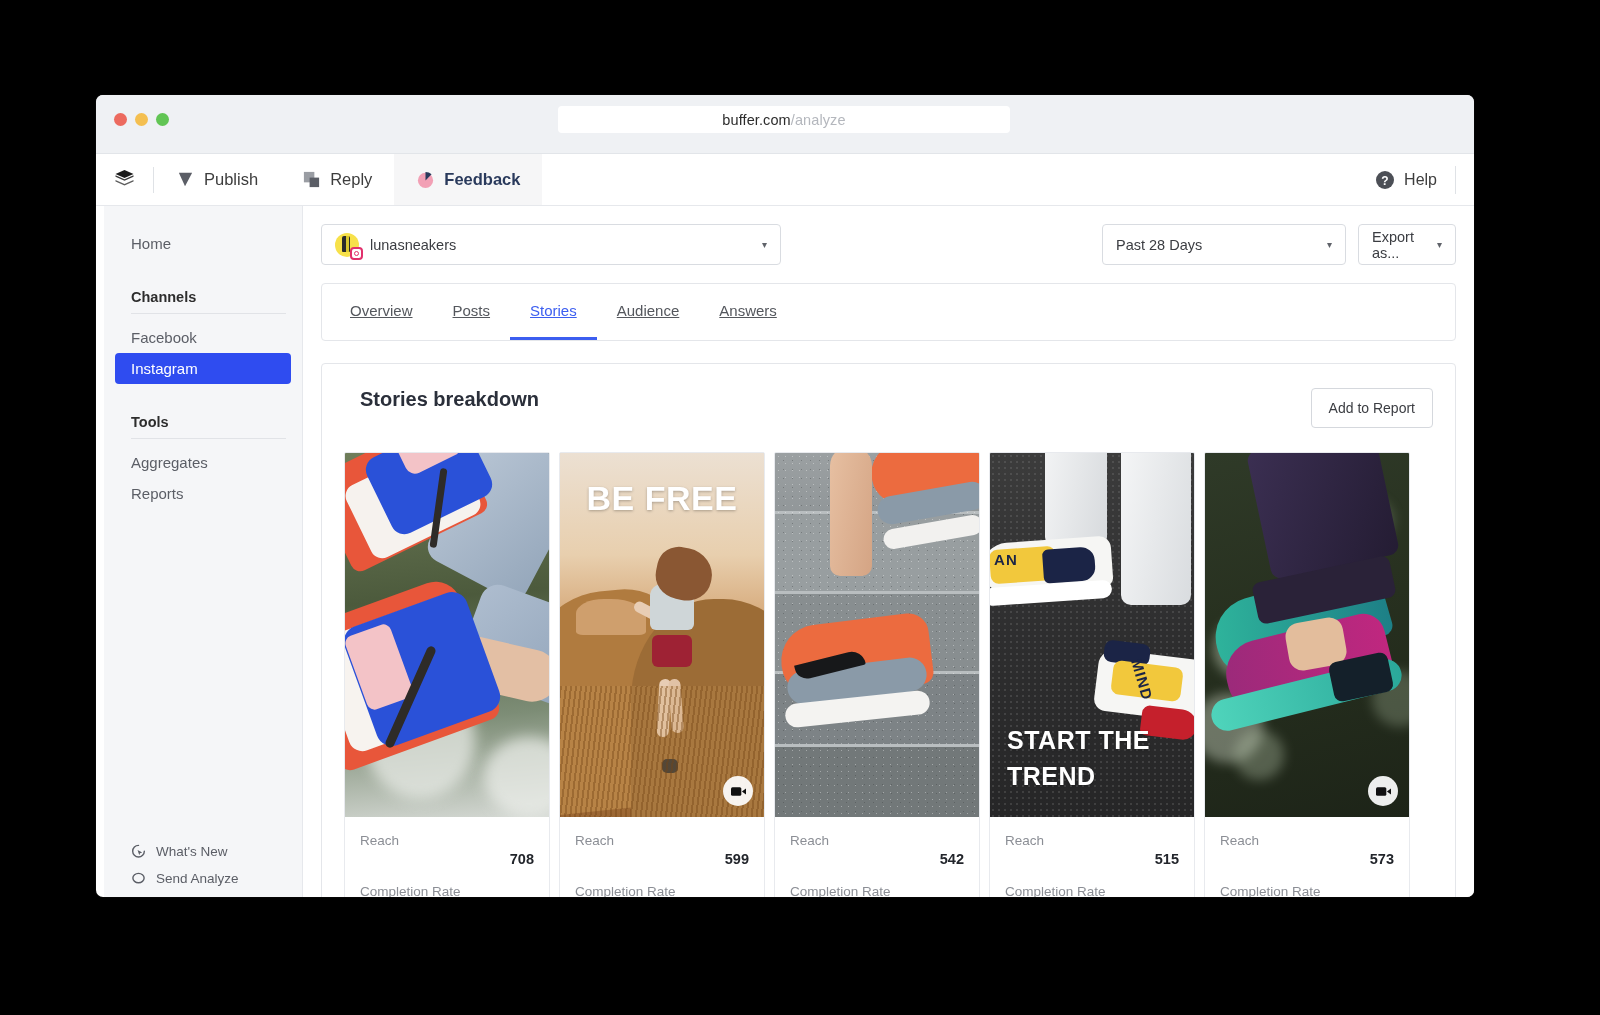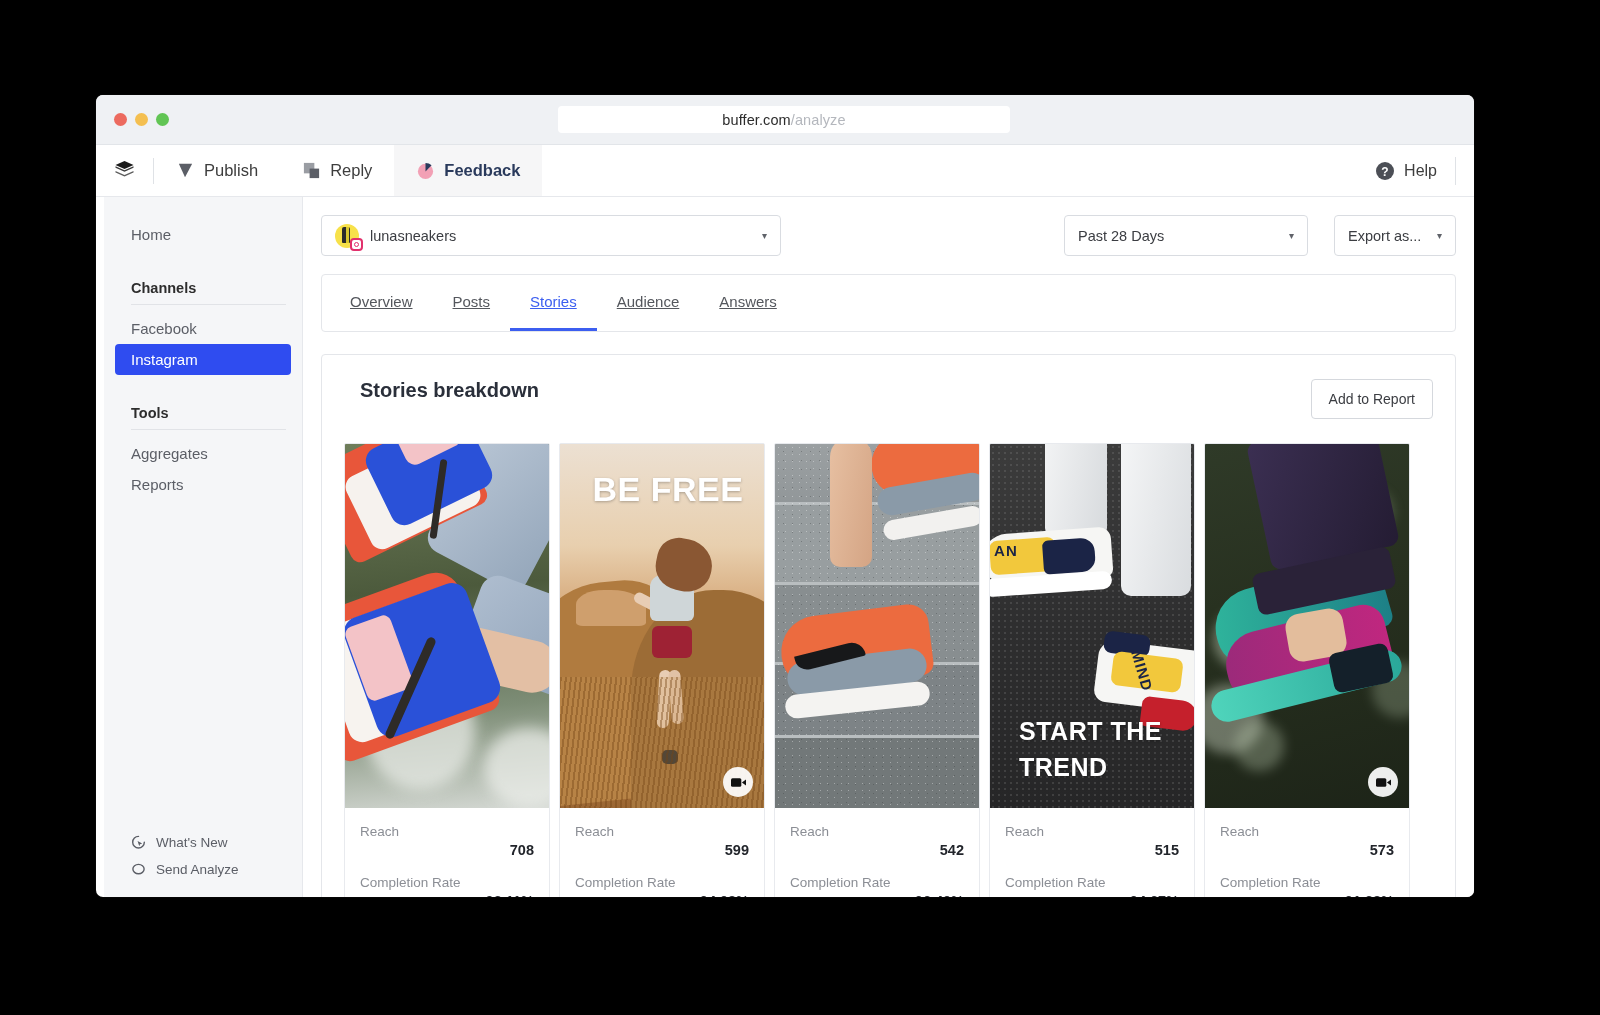--- a/index.html
+++ b/index.html
@@ -23,21 +23,21 @@
     width: 1378px; height: 802px;
     background: #fff;
     border-radius: 7px;
     overflow: hidden;
     box-shadow: 0 0 0 1px rgba(255,255,255,0.02);
   }
 
   
   .titlebar {
     position: relative;
-    height: 50px;
+    height: 59px;
     background: #eff1f4;
     border-bottom: 1px solid #e2e5e9;
   }
   .traffic {
     position: absolute; left: 18px; top: 18px;
     display: flex; gap: 8px;
   }
   .dot { width: 13px; height: 13px; border-radius: 50%; }
   .dot.red { background: #ec6a5f; }
   .dot.yellow { background: #f4bf50; }
@@ -190,23 +190,23 @@
   .acct-avatar .shoe { position:absolute; left:7px; top:3px; width:8px; height:16px; background:#2b2b2b; border-radius:2px 2px 1px 1px; }
   .acct-avatar .shoe2 { position:absolute; left:11px; top:3px; width:3px; height:16px; background:#d8c62e; }
   .acct-badge {
     position: absolute; right: -4px; bottom: -3px;
     width: 13px; height: 13px; border-radius: 4px;
     border: 2px solid #e1306c; background: #fff;
     display:flex; align-items:center; justify-content:center;
   }
   .acct-badge i { width: 5px; height: 5px; border-radius: 50%; border: 1.5px solid #e1306c; display:block; }
   .caret { margin-left: auto; font-size: 10px; color: #60636a; }
-  .right-tools { margin-left: auto; display: flex; gap: 26px; }
+  .right-tools { margin-left: auto; display: flex; gap: 12px; }
   .date-select { width: 244px; }
-  .export-select { width: 122px; }
+  .export-select { width: 98px; }
 
   
   .tabcard {
     margin: 18px 18px 0 18px;
     border: 1px solid #e4e6ea;
     border-radius: 4px;
     background: #fff;
   }
   .tabs {
     display: flex; align-items: flex-end;
@@ -267,21 +267,20 @@
     width: 30px; height: 30px; border-radius: 50%;
     background: rgba(255,255,255,0.92);
     display: flex; align-items: center; justify-content: center;
   }
   .overlay-text {
     position: absolute;
     color: #fff;
     font-weight: 800;
     letter-spacing: .5px;
     text-shadow: 0 1px 3px rgba(0,0,0,.28);
-    padding-left: 12px;
   }
   .stats { padding: 16px 15px 18px 15px; }
   .stat-label { font-size: 13.5px; color: #8b8e95; margin-bottom: 3px; }
   .stat-value { font-size: 14.5px; color: #22252b; font-weight: 700; text-align: right; }
   .stat-gap { height: 17px; }
 
   
   .art { position: absolute; inset: 0; }
 
   

